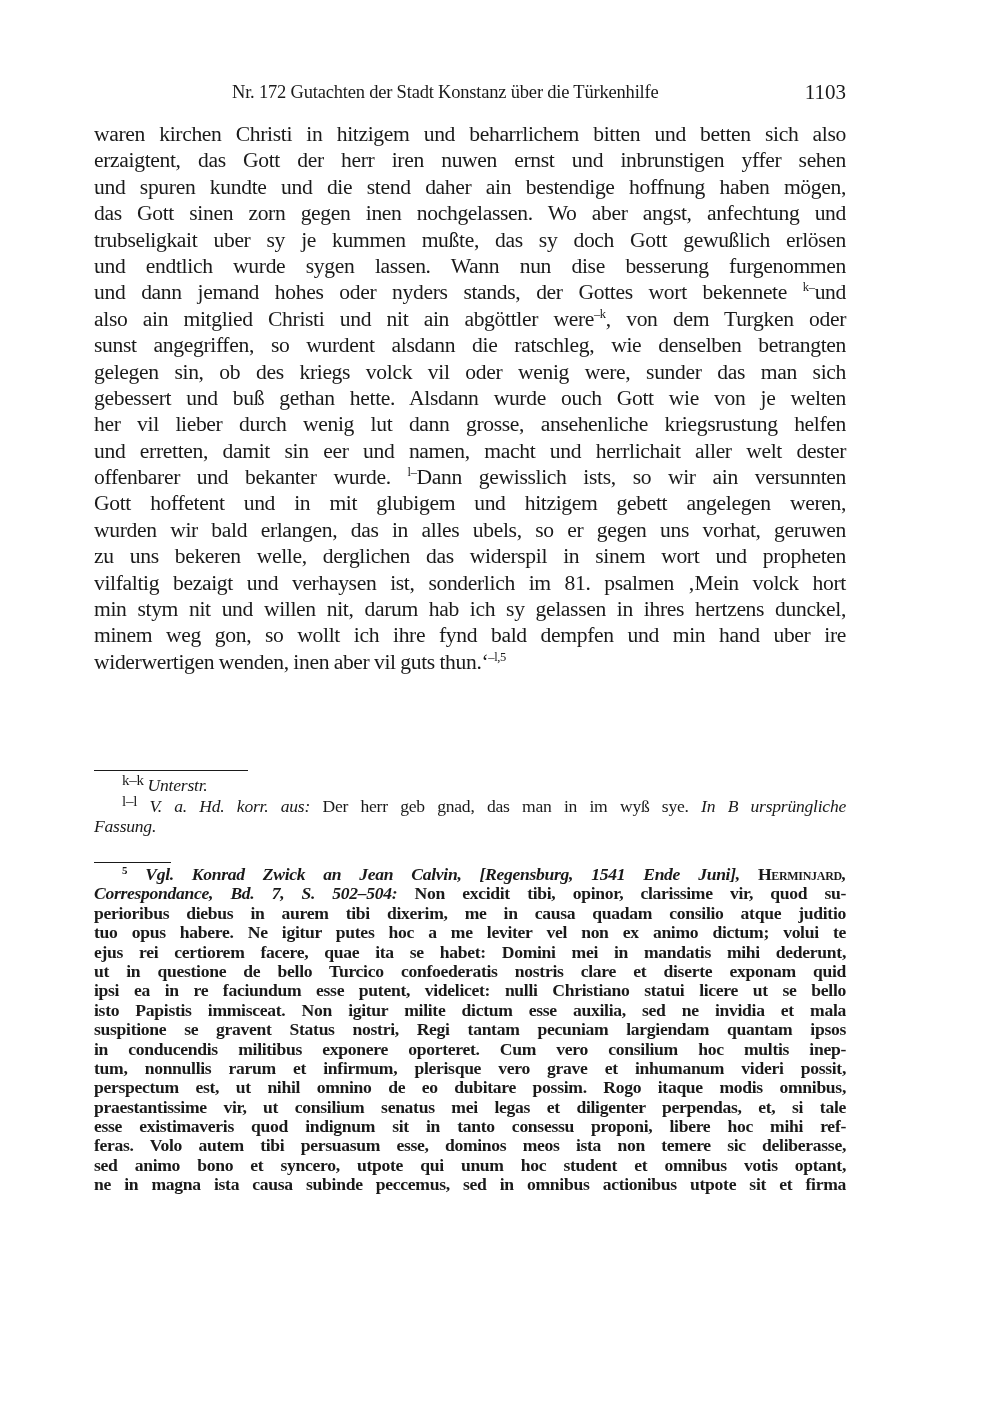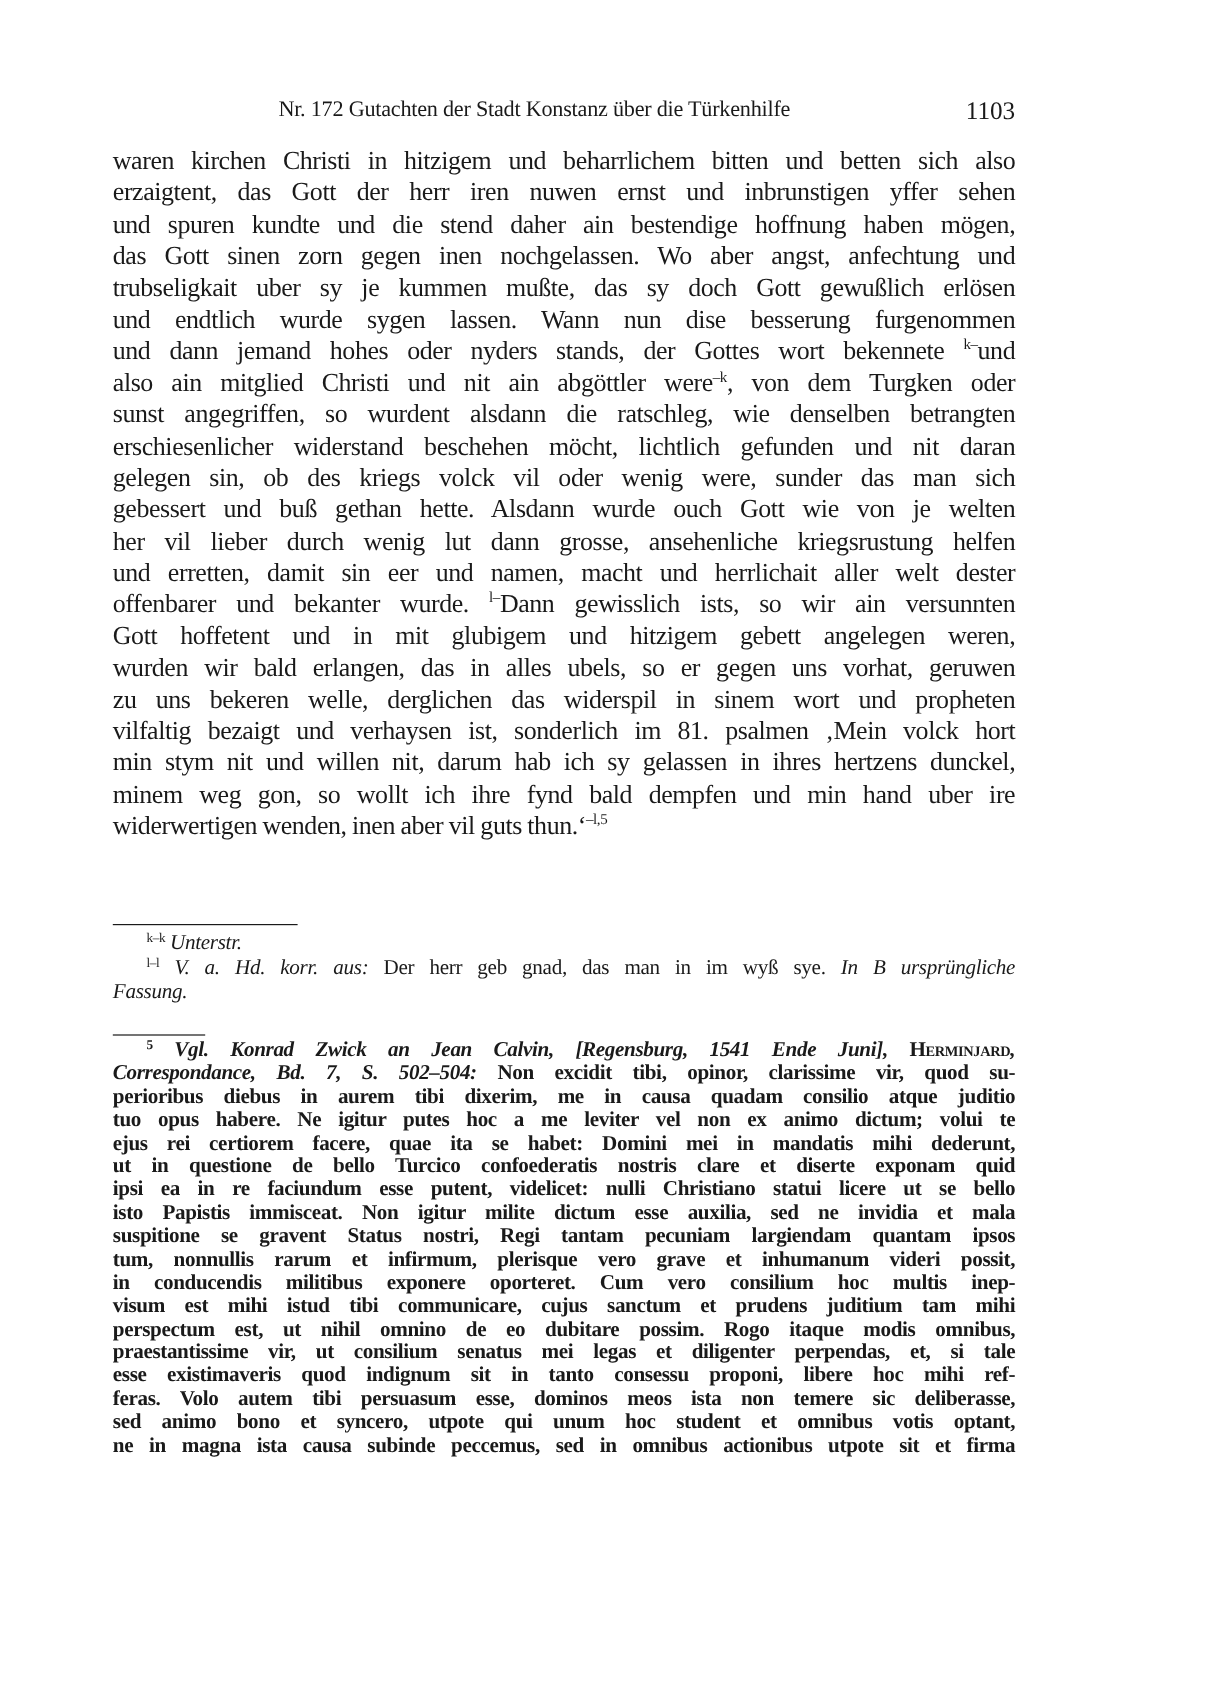--- a/index.html
+++ b/index.html
@@ -11,21 +11,21 @@
     .body { position: absolute; left: 94px; top: 121px; width: 752px; }
     .line { display: block; height: 26.4px; line-height: 26.4px; font-size: 21.6px; text-align: justify; text-align-last: justify; white-space: nowrap; letter-spacing: -0.35px; word-spacing: -0.5px; }
     .line.last { text-align-last: left; }
     sup { font-size: 12.5px; line-height: 0; vertical-align: 0; position: relative; top: -8px; }
     .rule1 { position: absolute; left: 94px; top: 770px; width: 154px; height: 0; border-top: 1px solid #1a1a1a; }
     .rule2 { position: absolute; left: 94px; top: 862px; width: 77px; height: 0; border-top: 1px solid #1a1a1a; }
     .notes { position: absolute; left: 94px; top: 775px; width: 752px; }
     .nline { display: block; height: 20.5px; line-height: 20.5px; font-size: 17.6px; white-space: nowrap; text-align: justify; text-align-last: justify; letter-spacing: -0.25px; word-spacing: -0.3px; }
     .nline.last { text-align-last: left; }
     .nline.indent { padding-left: 28px; }
-    .nline sup { font-size: 11px; top: -6px; }
+    .nline sup { font-size: 15px; top: -6px; }
     .fn { position: absolute; left: 94px; top: 865px; width: 752px; }
     .fline { display: block; height: 19.4px; line-height: 19.4px; font-size: 17.6px; white-space: nowrap; text-align: justify; text-align-last: justify; letter-spacing: -0.3px; word-spacing: -0.6px; font-weight: bold; }
     .fline.indent { padding-left: 28px; }
     .fline sup { font-size: 11px; top: -6px; }
     i { font-style: italic; }
     .sc { font-variant: small-caps; }
   </style>
 </head>
 <body>
 
@@ -39,21 +39,20 @@
   <div class="body">
     <span class="line">waren kirchen Christi in hitzigem und beharrlichem bitten und betten sich also</span>
     <span class="line">erzaigtent, das Gott der herr iren nuwen ernst und inbrunstigen yffer sehen</span>
     <span class="line">und spuren kundte und die stend daher ain bestendige hoffnung haben mögen,</span>
     <span class="line">das Gott sinen zorn gegen inen nochgelassen. Wo aber angst, anfechtung und</span>
     <span class="line">trubseligkait uber sy je kummen mußte, das sy doch Gott gewußlich erlösen</span>
     <span class="line">und endtlich wurde sygen lassen. Wann nun dise besserung furgenommen</span>
     <span class="line"><span>und dann jemand hohes oder nyders stands, der Gottes wort bekennete</span> <sup>k–</sup><span>und</span></span>
     <span class="line"><span>also ain mitglied Christi und nit ain abgöttler were</span><sup>–k</sup><span>, von dem Turgken oder</span></span>
     <span class="line">sunst angegriffen, so wurdent alsdann die ratschleg, wie denselben betrangten</span>
-    <span class="line">erschiesenlicher widerstand beschehen möcht, lichtlich gefunden und nit daran</span>
     <span class="line">gelegen sin, ob des kriegs volck vil oder wenig were, sunder das man sich</span>
     <span class="line">gebessert und buß gethan hette. Alsdann wurde ouch Gott wie von je welten</span>
     <span class="line">her vil lieber durch wenig lut dann grosse, ansehenliche kriegsrustung helfen</span>
     <span class="line">und erretten, damit sin eer und namen, macht und herrlichait aller welt dester</span>
     <span class="line"><span>offenbarer und bekanter wurde.</span> <sup>l–</sup><span>Dann gewisslich ists, so wir ain versunnten</span></span>
     <span class="line">Gott hoffetent und in mit glubigem und hitzigem gebett angelegen weren,</span>
     <span class="line">wurden wir bald erlangen, das in alles ubels, so er gegen uns vorhat, geruwen</span>
     <span class="line">zu uns bekeren welle, derglichen das widerspil in sinem wort und propheten</span>
     <span class="line">vilfaltig bezaigt und verhaysen ist, sonderlich im 81. psalmen ‚Mein volck hort</span>
     <span class="line">min stym nit und willen nit, darum hab ich sy gelassen in ihres hertzens dunckel,</span>
@@ -74,23 +73,22 @@
   <div class="fn">
     <span class="fline indent"><sup>5</sup> <i>Vgl. Konrad Zwick an Jean Calvin, [Regensburg, 1541 Ende Juni],</i> <span class="sc">Herminjard</span><i>,</i></span>
     <span class="fline"><i>Correspondance, Bd. 7, S. 502–504:</i><span> Non excidit tibi, opinor, clarissime vir, quod su-</span></span>
     <span class="fline">perioribus diebus in aurem tibi dixerim, me in causa quadam consilio atque juditio</span>
     <span class="fline">tuo opus habere. Ne igitur putes hoc a me leviter vel non ex animo dictum; volui te</span>
     <span class="fline">ejus rei certiorem facere, quae ita se habet: Domini mei in mandatis mihi dederunt,</span>
     <span class="fline">ut in questione de bello Turcico confoederatis nostris clare et diserte exponam quid</span>
     <span class="fline">ipsi ea in re faciundum esse putent, videlicet: nulli Christiano statui licere ut se bello</span>
     <span class="fline">isto Papistis immisceat. Non igitur milite dictum esse auxilia, sed ne invidia et mala</span>
     <span class="fline">suspitione se gravent Status nostri, Regi tantam pecuniam largiendam quantam ipsos</span>
+    <span class="fline">in conducendis militibus exponere oporteret. Cum vero consilium hoc multis inep-</span>
     <span class="fline">tum, nonnullis rarum et infirmum, plerisque vero grave et inhumanum videri possit,</span>
-    <span class="fline">in conducendis militibus exponere oporteret. Cum vero consilium hoc multis inep-</span>
-    <span class="fline">visum est mihi istud tibi communicare, cujus sanctum et prudens juditium tam mihi</span>
     <span class="fline">perspectum est, ut nihil omnino de eo dubitare possim. Rogo itaque modis omnibus,</span>
     <span class="fline">praestantissime vir, ut consilium senatus mei legas et diligenter perpendas, et, si tale</span>
     <span class="fline">esse existimaveris quod indignum sit in tanto consessu proponi, libere hoc mihi ref-</span>
     <span class="fline">feras. Volo autem tibi persuasum esse, dominos meos ista non temere sic deliberasse,</span>
     <span class="fline">sed animo bono et syncero, utpote qui unum hoc student et omnibus votis optant,</span>
     <span class="fline">ne in magna ista causa subinde peccemus, sed in omnibus actionibus utpote sit et firma</span>
   </div>
 
 </div>
 

